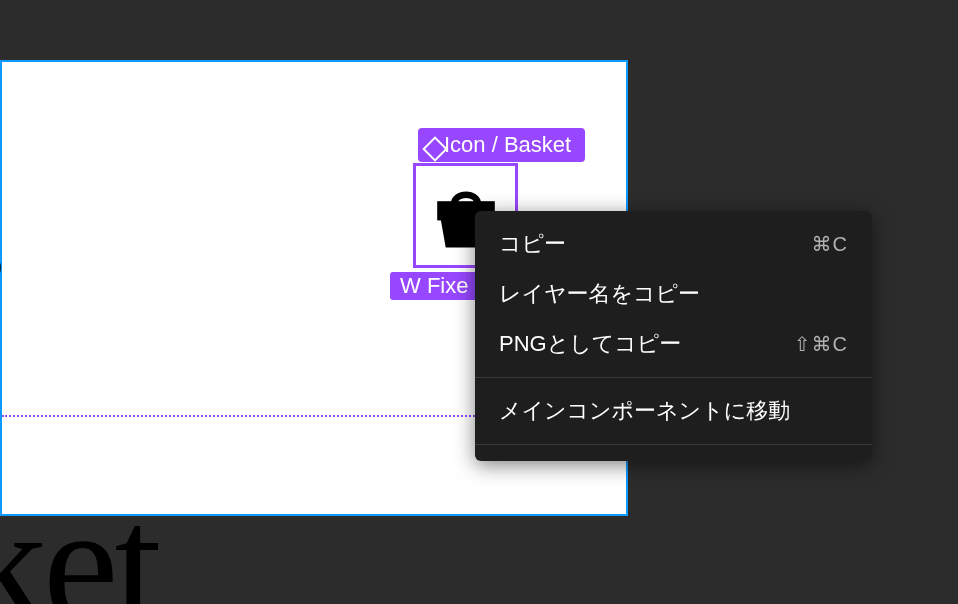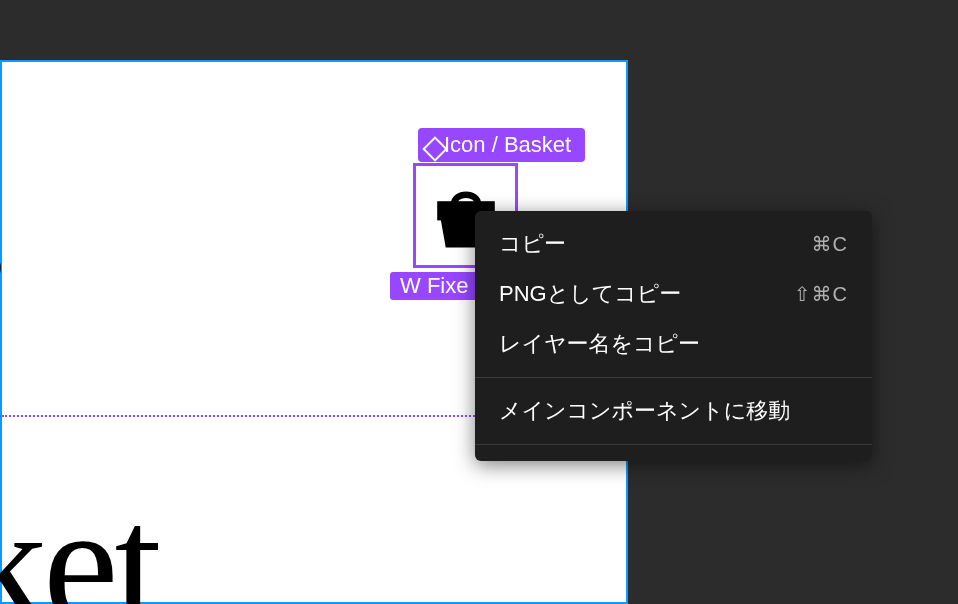--- a/index.html
+++ b/index.html
@@ -15,21 +15,21 @@
       font-family: -apple-system, BlinkMacSystemFont, "Segoe UI", sans-serif;
       overflow: hidden;
       position: relative;
     }
 
     .canvas-frame {
       position: absolute;
       left: 0;
       top: 60px;
       width: 628px;
-      height: 544px;
+      height: 456px;
       background: #ffffff;
       border: 2px solid #0d99ff;
     }
 
     .large-text-top {
       position: absolute;
       left: -40px;
       top: 120px;
       font-family: Georgia, 'Times New Roman', serif;
       font-size: 110px;
@@ -189,25 +189,25 @@
 <div class="size-labels">
   <div class="size-label">W Fixe</div>
 </div>
 
 <div class="context-menu">
   <div class="menu-item">
     <span>コピー</span>
     <span class="menu-shortcut">⌘C</span>
   </div>
   <div class="menu-item">
+    <span>レイヤー名をコピー</span>
+    <span class="menu-shortcut"></span>
+  </div>
+  <div class="menu-item">
     <span>PNGとしてコピー</span>
     <span class="menu-shortcut">⇧⌘C</span>
   </div>
-  <div class="menu-item">
-    <span>レイヤー名をコピー</span>
-    <span class="menu-shortcut"></span>
-  </div>
   <div class="menu-separator"></div>
   <div class="menu-item">
     <span>メインコンポーネントに移動</span>
   </div>
   <div class="menu-separator"></div>
 </div>
 
 </body></html>

